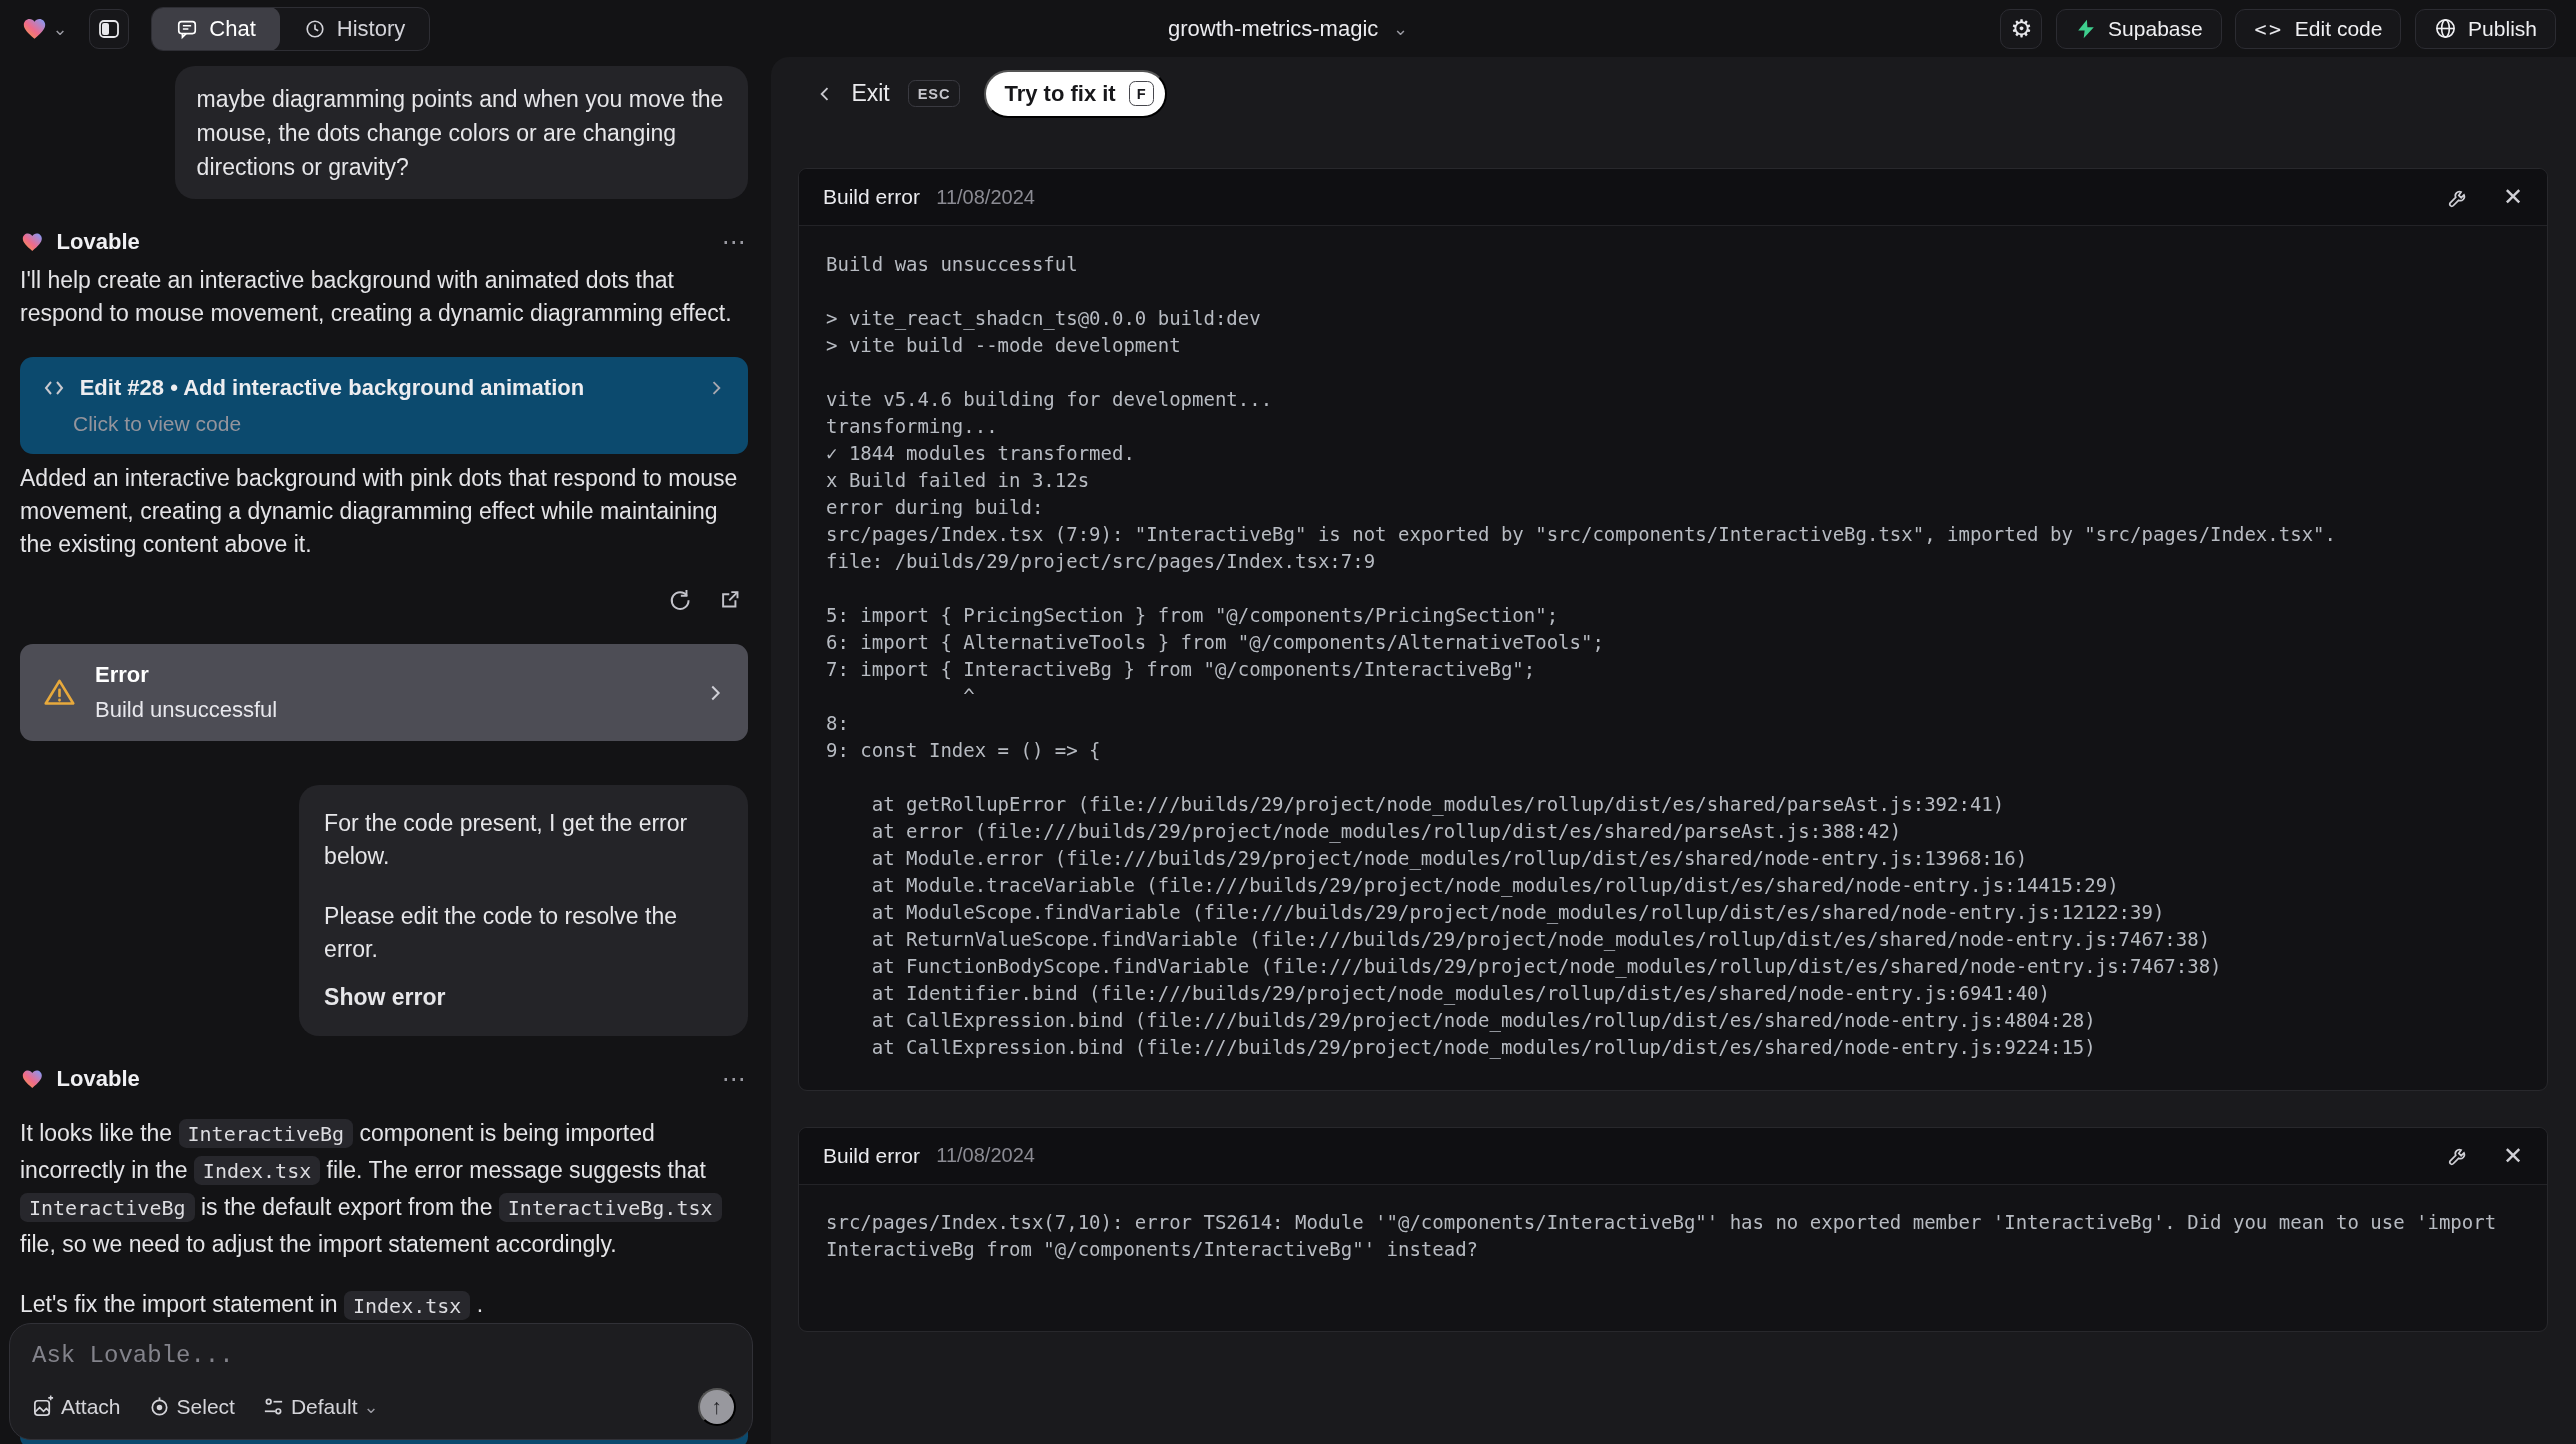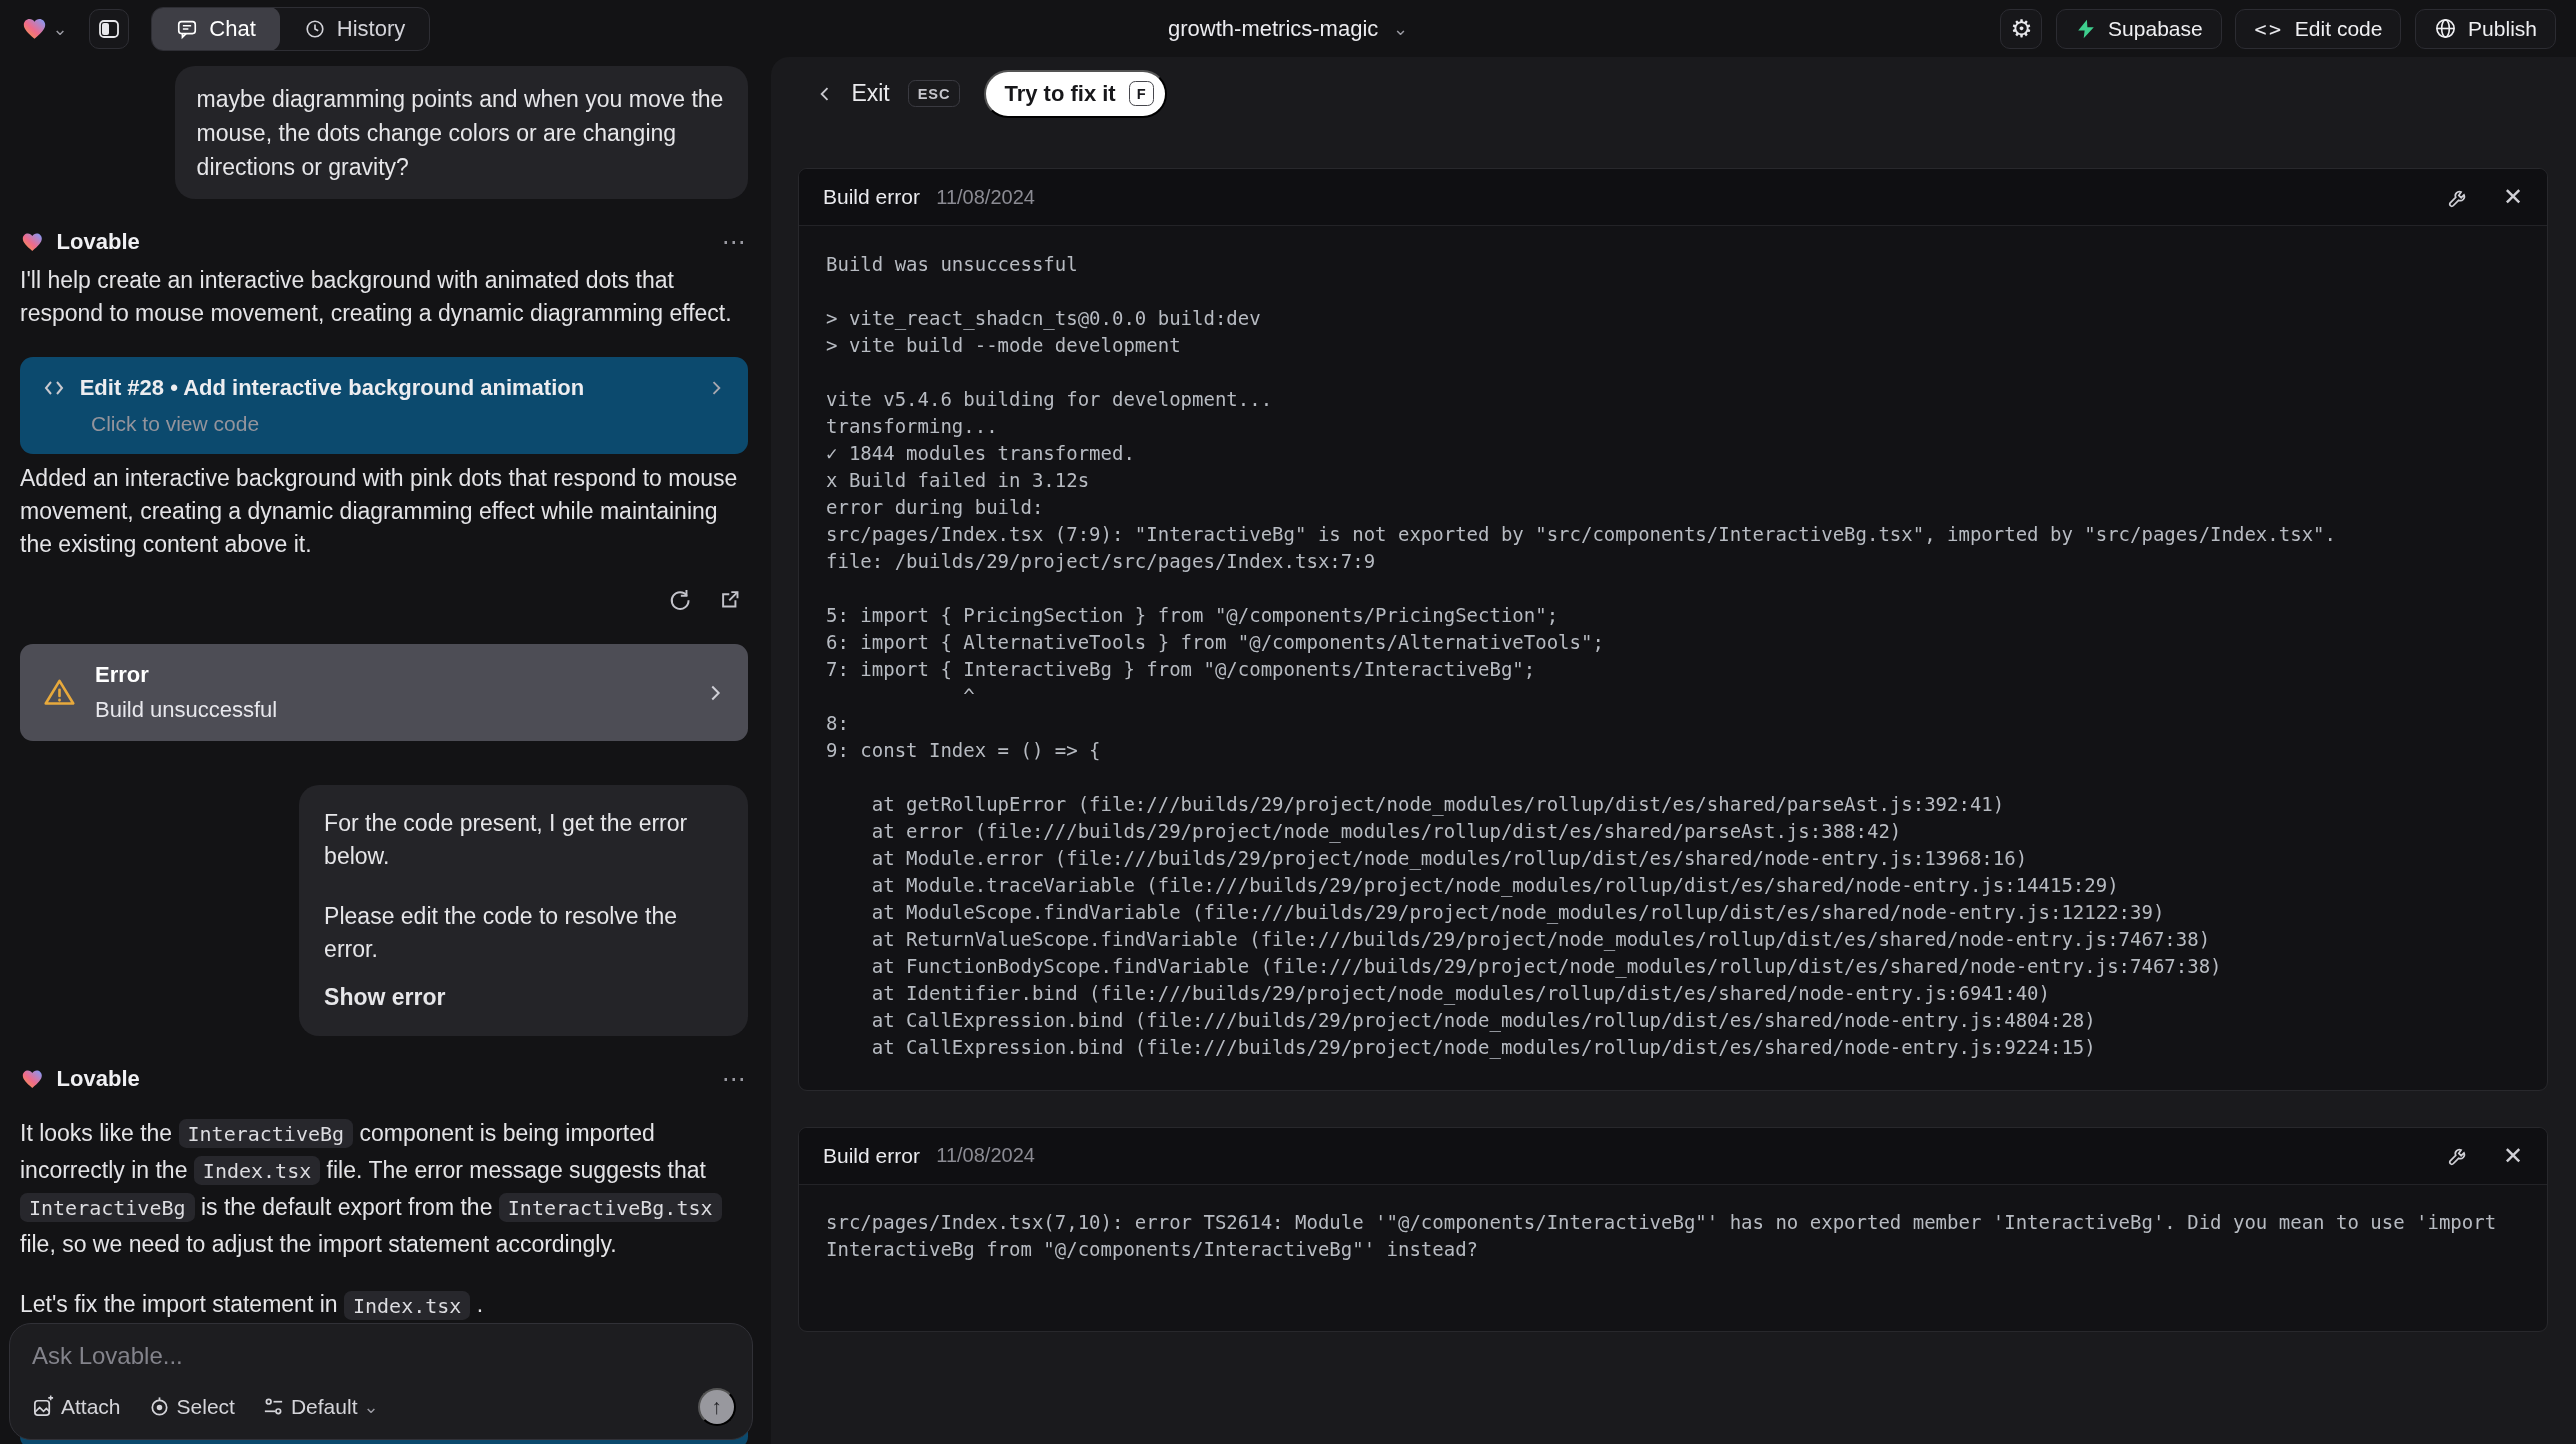--- a/index.html
+++ b/index.html
@@ -26,40 +26,40 @@
   .chat { position:absolute; left:0; top:57px; width:764px; bottom:0; padding:0 16.4px 0 20px; overflow:hidden; }
   .bubble { background:#242428; border-radius:20px; padding:15.5px 22px; font-size:23px; line-height:34px; color:#e6e6e9; }
   .bubble-1 { width:573px; margin-left:auto; margin-top:9px; }
   .assistant-head { display:flex; align-items:center; gap:12px; margin-top:29px; }
   .assistant-name { font-size:22px; font-weight:700; color:#f0f0f3; }
   .head-dots { margin-left:auto; color:#9a9aa2; font-size:24px; letter-spacing:1.8px; }
   .para { margin-top:8px; font-size:23px; line-height:33px; color:#e4e4e7; }
   .edit-card { margin-top:27px; background:#0c4a6e; border-radius:12.8px; padding:18px 22px; }
   .edit-row { display:flex; align-items:center; gap:13.7px; }
   .edit-title { flex:1; font-size:22px; font-weight:700; color:#ededf0; }
-  .edit-sub { margin:11px 0 0 49px; font-size:21px; color:#94949c; }
+  .edit-sub { margin:11px 0 0 31px; font-size:21px; color:#94949c; }
   .chev-right { color:#a8a8b0; }
   .actions-row { display:flex; justify-content:flex-end; gap:25.5px; margin-top:25.5px; padding-right:5.5px; }
   .mini-action { display:grid; place-items:center; }
   .error-card { margin-top:33px; background:#4d4d55; border-radius:12.8px; padding:18px 22px; display:flex; align-items:center; gap:18px; }
   .error-texts { flex:1; }
   .error-title { font-size:22px; font-weight:700; color:#ffffff; }
   .error-sub { margin-top:9px; font-size:22px; color:#e7e7ec; }
   .bubble-2 { width:449px; margin-left:auto; margin-top:44px; padding:22px 25.5px; }
   .bubble-2 p { font-size:23px; line-height:33px; }
   .b2-l2 { margin-top:27px; }
   .b2-l3 { margin-top:14.6px; font-weight:700; }
   .para-rich { margin-top:22px; font-size:23px; line-height:36px; color:#e4e4e7; }
   .para-rich code, .para-rich2 code { font-family:"DejaVu Sans Mono", monospace; font-size:20px; background:#27272c; border-radius:7.3px; padding:2.7px 9px; color:#dcdce0; }
   .para-rich2 { margin-top:25.5px; font-size:23px; line-height:35px; color:#e4e4e7; }
   .edit-29 { margin-top:29px; }
 
   
   .composer { position:absolute; left:9px; right:11px; bottom:5.5px; height:117px; background:#1d1d20; border:0.9px solid #313137; border-radius:22px; padding:18px 22px; }
-  .composer-input { width:100%; background:transparent; border:none; outline:none; font-family:Liberation Sans, sans-serif; font-size:24px; color:#d946ef; }
+  .composer-input { width:100%; background:transparent; border:none; outline:none; font-family:Liberation Mono, monospace; font-size:24px; color:#d946ef; }
   .composer-input::placeholder { color:#83838b; }
   .composer-row { position:absolute; left:22px; right:16.4px; bottom:12.8px; display:flex; align-items:center; gap:27px; font-size:21px; color:#d4d4d9; }
   .composer-item { display:flex; align-items:center; gap:6px; }
   .send-btn { margin-left:auto; width:38px; height:38px; border-radius:50%; background:#98989e; display:grid; place-items:center; color:#232327; font-size:21px; font-weight:700; }
 
   
   .preview { position:absolute; left:771px; top:57px; right:0; bottom:0; background:#1a1a1d; border-top-left-radius:18px; }
   .preview-head { display:flex; align-items:center; height:73px; padding-left:44px; }
   .exit-chev { font-size:24px; color:#c9c9cf; }
   .exit-label { margin-left:16.4px; font-size:23px; color:#eaeaed; }

